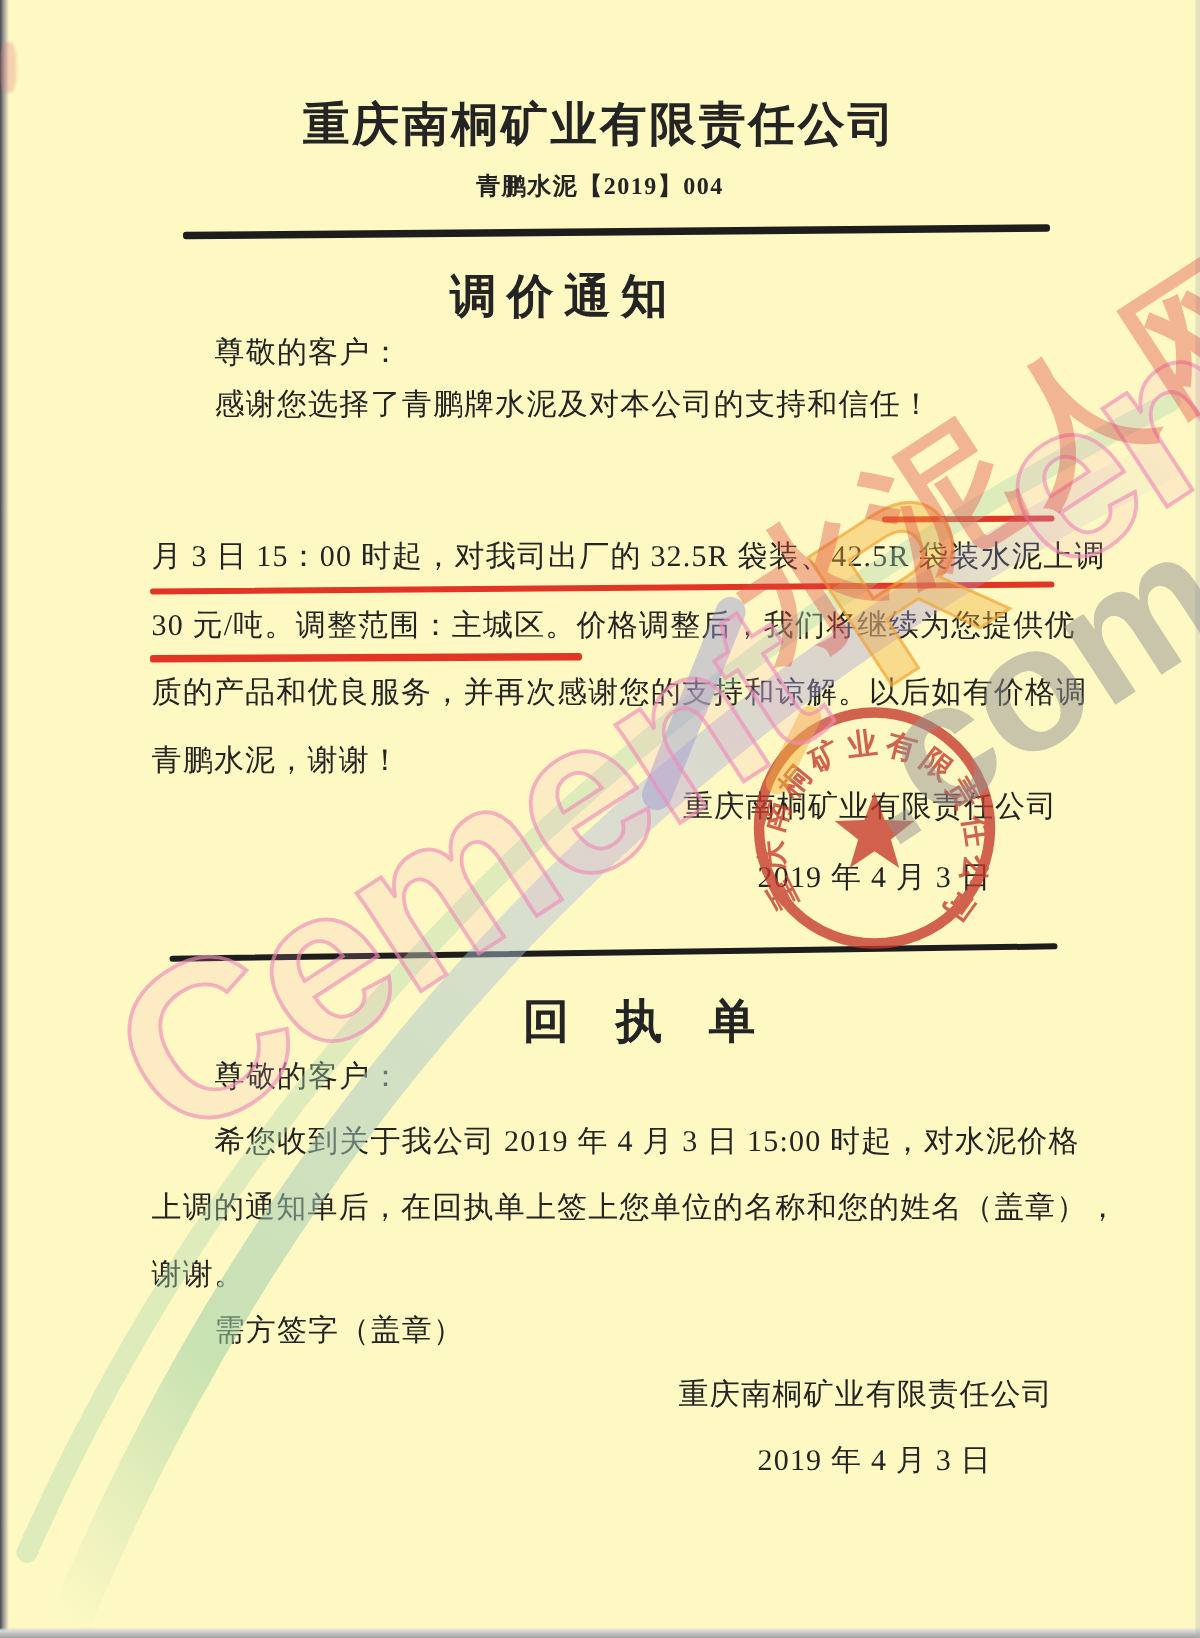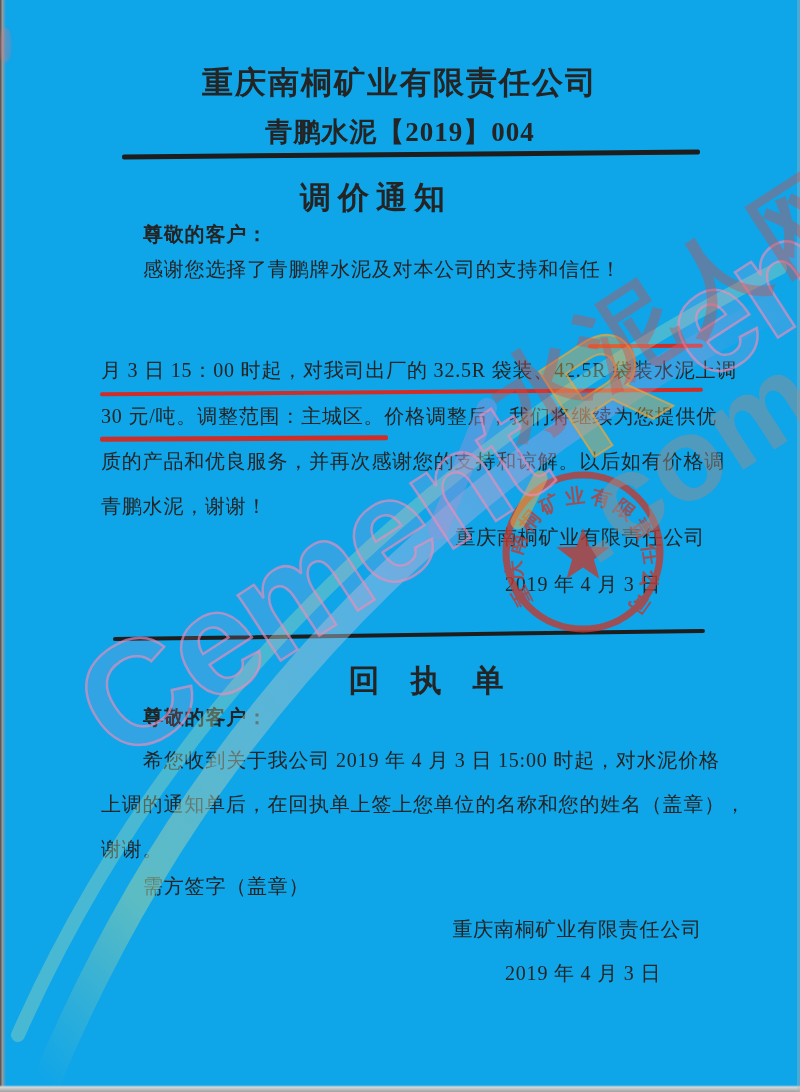--- a/index.html
+++ b/index.html
@@ -1,52 +1,52 @@
 <!DOCTYPE html>
 <html><head>
 <meta charset="utf-8">
 <style>
   html,body{margin:0;padding:0;background:#e8e8e8;}
   .page{
     position:relative;width:800px;height:1092px;margin:0 auto;
-    background:#0ea5e9;overflow:hidden;
+    background:#fef9c3;overflow:hidden;
     font-family:"Liberation Serif","DejaVu Serif",serif;
     color:#242424;
   }
   
   .edge-left{position:absolute;left:0;top:0;width:6px;height:1092px;
     background:linear-gradient(90deg,#4a4a4a 0,#9a9a9a 40%,rgba(200,200,200,0) 100%);z-index:1;}
   .edge-bottom{position:absolute;left:0;bottom:0;width:800px;height:7px;
     background:linear-gradient(0deg,#a0a0a0 0,#d8d8d8 70%,rgba(230,230,230,0) 100%);z-index:1;}
   .edge-right{position:absolute;right:0;top:0;width:3px;height:1092px;background:rgba(180,180,180,.35);z-index:1;}
   .smudge-red{position:absolute;left:0;top:28px;width:11px;height:34px;border-radius:40%;
     background:rgba(225,120,130,.30);filter:blur(1px);z-index:1;}
 
   .line{position:absolute;white-space:nowrap;font-size:20px;letter-spacing:.8px;z-index:3;}
-  .b{font-weight:bold;}
+  .b{font-weight:normal;}
   .title{position:absolute;left:0;width:100%;text-align:center;font-weight:bold;z-index:3;}
 
   .rule{position:absolute;background:#1d1d1d;border-radius:2px;z-index:3;}
   .redline{position:absolute;background:#e02417;border-radius:2px;z-index:2;opacity:.92;}
 
   .seal{position:absolute;left:497px;top:466px;width:172px;height:172px;z-index:5;}
   .watermark{position:absolute;left:0;top:0;width:800px;height:1092px;z-index:6;pointer-events:none;}
 </style>
 </head>
 <body>
 
 <div class="page">
 
   <div class="edge-left"></div>
   <div class="edge-bottom"></div>
   <div class="edge-right"></div>
   <div class="smudge-red"></div>
 
   <div class="title" style="top:62px;font-size:31px;letter-spacing:2px;">重庆南桐矿业有限责任公司</div>
-  <div class="title" style="top:114px;font-size:27px;letter-spacing:1px;">青鹏水泥【2019】004</div>
+  <div class="title" style="top:114px;font-size:16px;letter-spacing:1px;">青鹏水泥【2019】004</div>
   <div class="rule" style="left:122px;top:152px;width:578px;height:5px;transform:rotate(-0.5deg);"></div>
 
   <div class="title" style="top:177px;font-size:31px;letter-spacing:7px;transform:translateX(-24px);">调价通知</div>
 
   <div class="line b" style="left:143px;top:221px;">尊敬的客户：</div>
   <div class="line" style="left:143px;top:256px;">感谢您选择了青鹏牌水泥及对本公司的支持和信任！</div>
   <div class="line" style="left:101px;top:357px;">月 3 日 15：00 时起，对我司出厂的 32.5R 袋装、42.5R 袋装水泥上调</div>
   <div class="line" style="left:101px;top:403px;">30 元/吨。调整范围：主城区。价格调整后，我们将继续为您提供优</div>
   <div class="line" style="left:101px;top:448px;">质的产品和优良服务，并再次感谢您的支持和谅解。以后如有价格调</div>
   <div class="line" style="left:101px;top:493px;">青鹏水泥，谢谢！</div>

